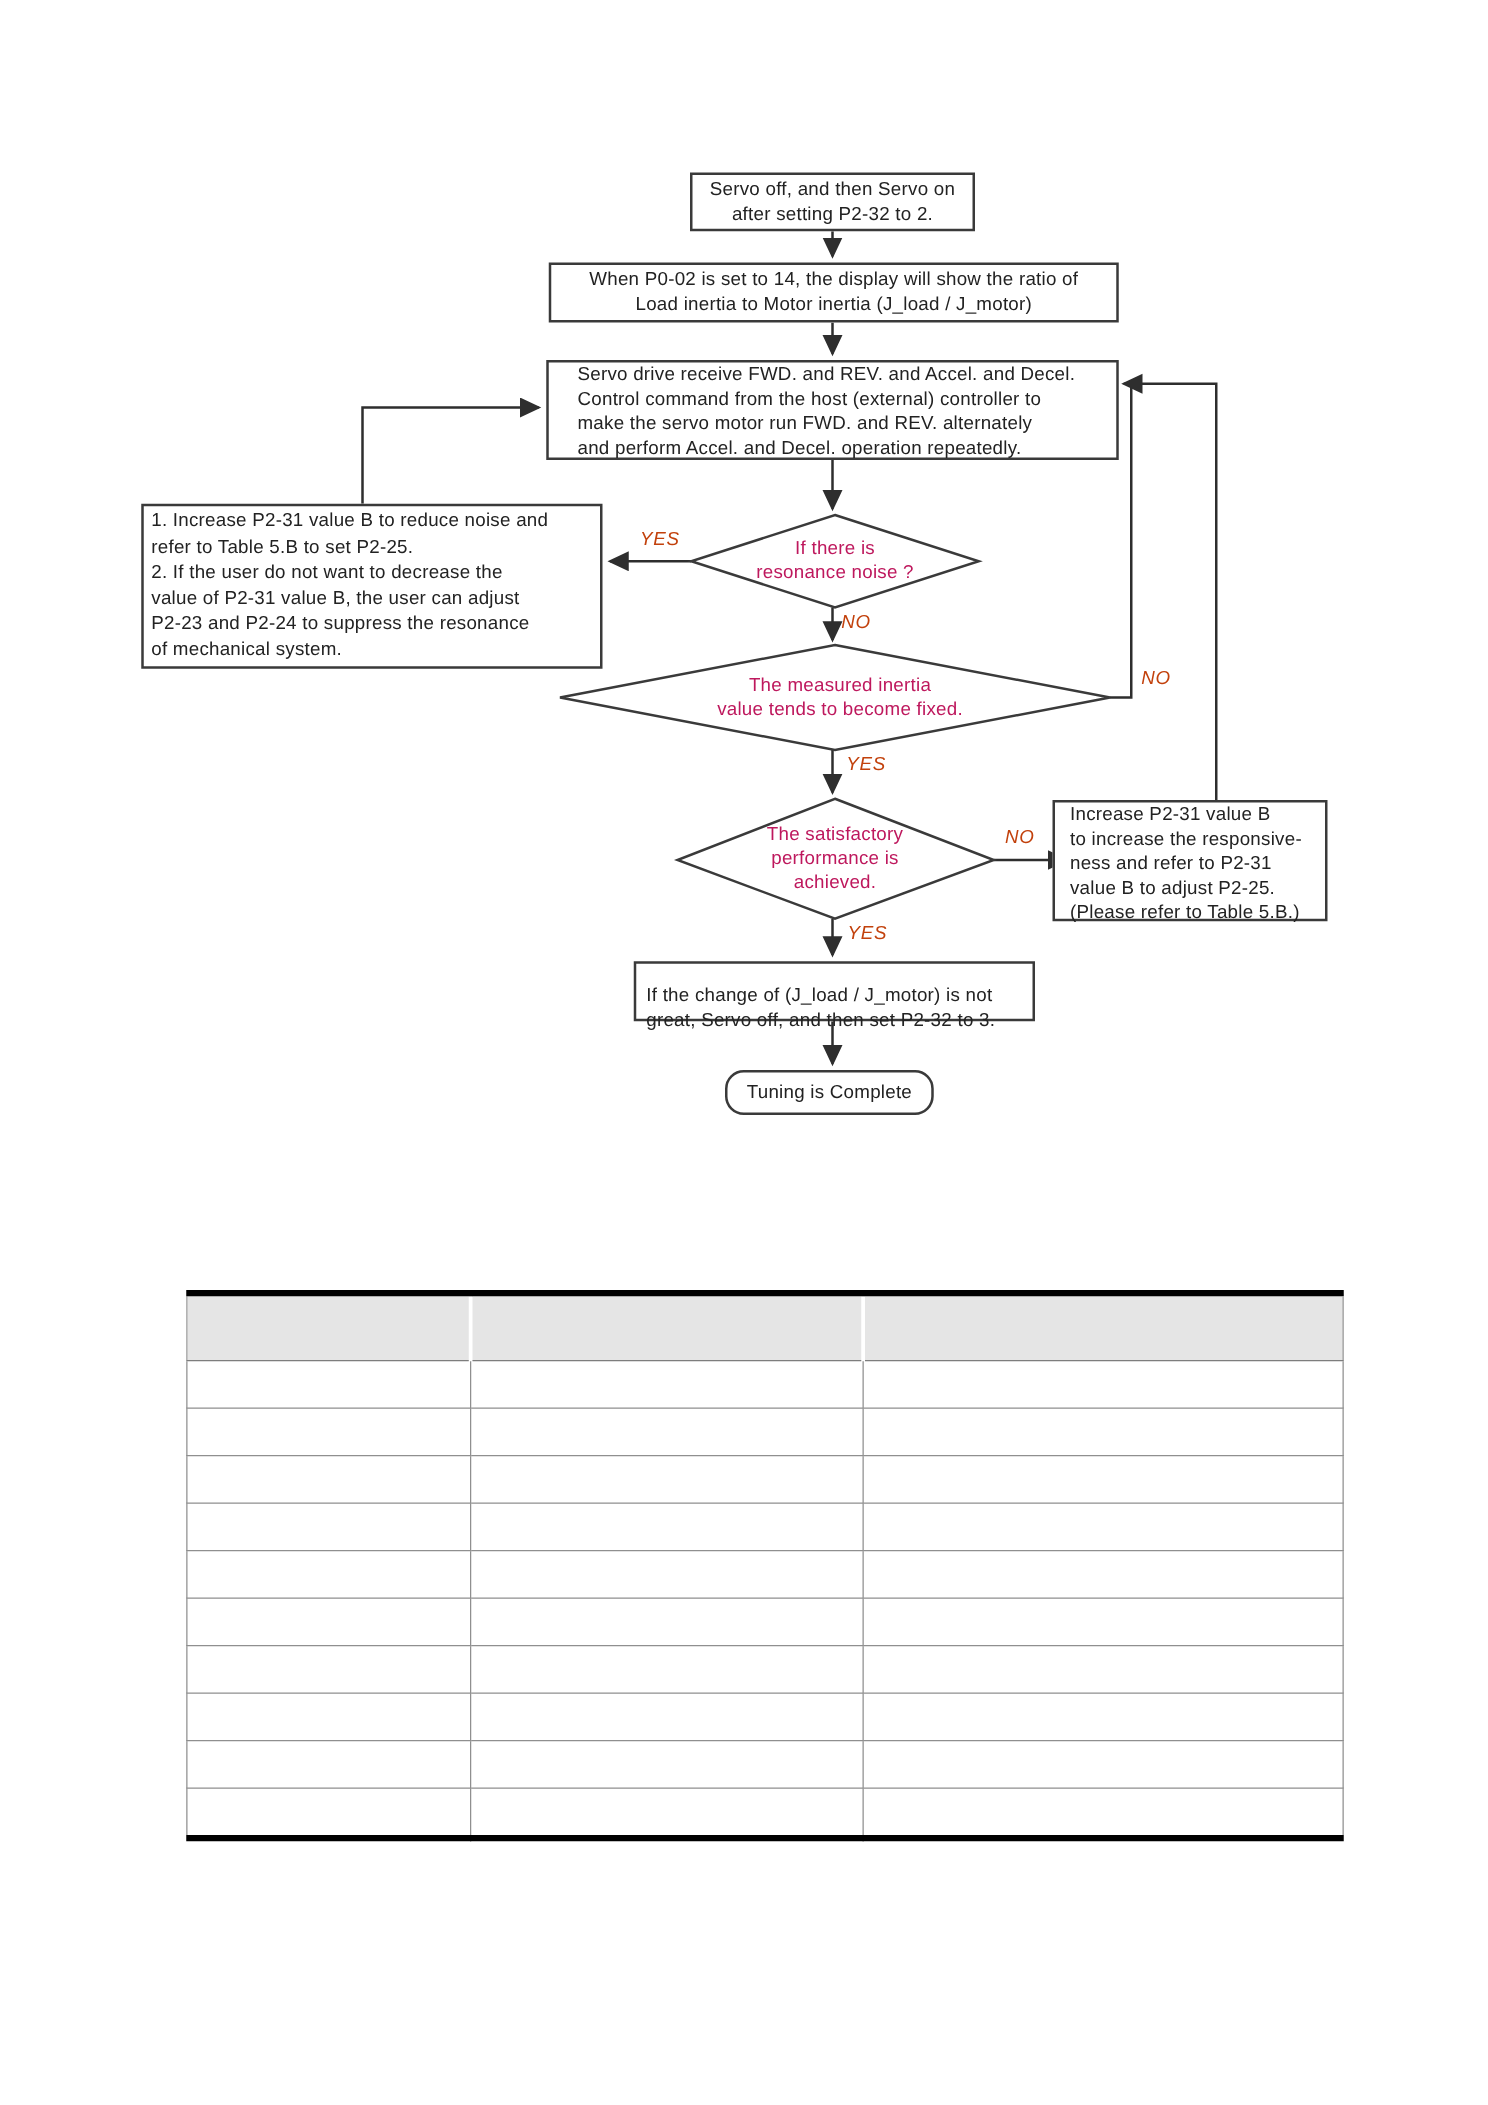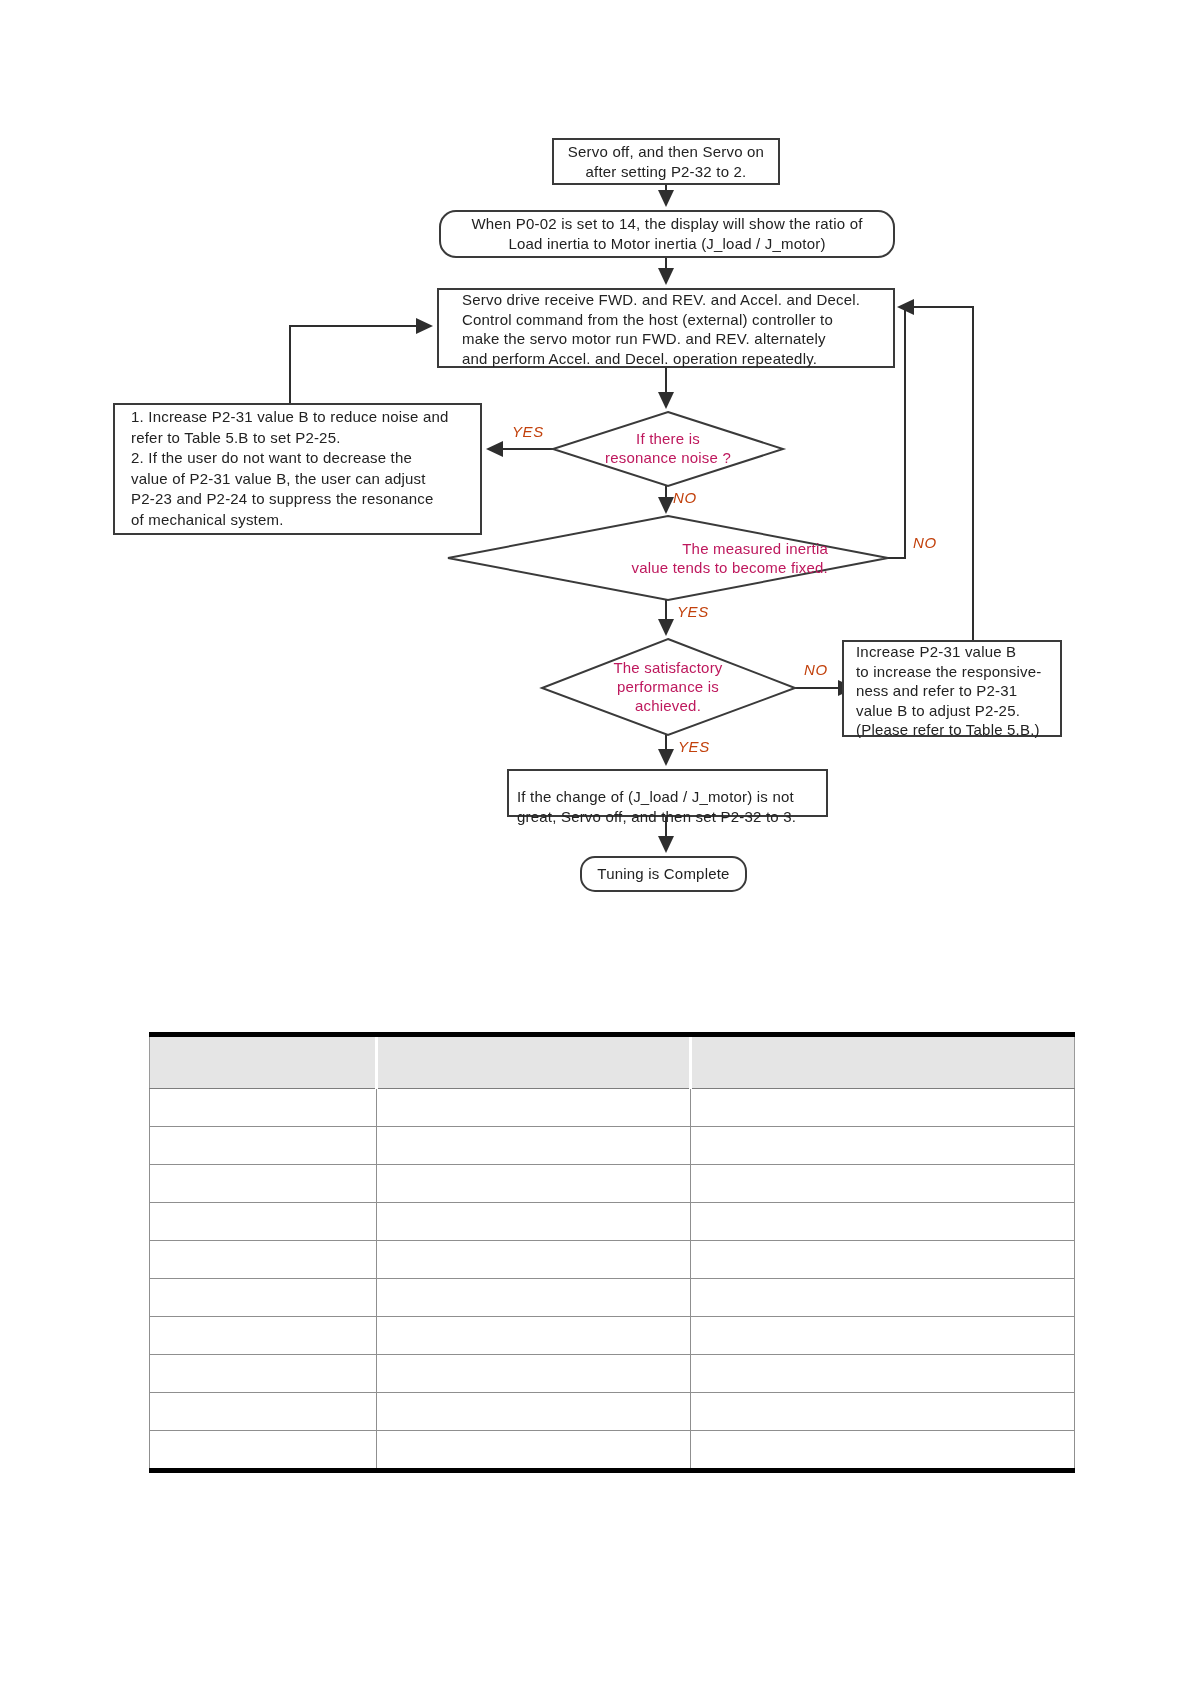--- a/index.html
+++ b/index.html
@@ -100,49 +100,49 @@
     <g stroke="#3a3a3a" stroke-width="2" fill="#ffffff">
       <polygon points="668,412 783,449 668,486 553,449"></polygon>
       <polygon points="668,516 888,558 668,600 448,558"></polygon>
       <polygon points="668,639 795,688 668,735 542,688"></polygon>
     </g>
   </svg>
 
   <div class="node center" style="left:552px;top:138px;width:228px;height:47px;padding-top:2px;">Servo off, and then Servo on
 after setting P2-32 to 2.</div>
 
-  <div class="node center" style="left:439px;top:210px;width:456px;height:48px;padding-top:2px;border-radius:17px;">When P0-02 is set to 14, the display will show the ratio of
+  <div class="node center" style="left:439px;top:210px;width:456px;height:48px;padding-top:2px;">When P0-02 is set to 14, the display will show the ratio of
 Load inertia to Motor inertia (J_load / J_motor)</div>
 
   <div class="node" style="left:437px;top:288px;width:458px;height:80px;padding:0 23px;">Servo drive receive FWD. and REV. and Accel. and Decel.
 Control command from the host (external) controller to
 make the servo motor run FWD. and REV. alternately
 and perform Accel. and Decel. operation repeatedly.</div>
 
-  <div class="node" style="left:113px;top:403px;width:369px;height:132px;padding:2px 16px;line-height:20.5px;">1. Increase P2-31 value B to reduce noise and
+  <div class="node" style="left:113px;top:403px;width:369px;height:132px;padding:2px 6px;line-height:20.5px;">1. Increase P2-31 value B to reduce noise and
     refer to Table 5.B to set P2-25.
 2. If the user do not want to decrease the
     value of P2-31 value B, the user can adjust
     P2-23 and P2-24 to suppress the resonance
     of mechanical system.</div>
 
   <div class="node" style="left:842px;top:640px;width:220px;height:97px;padding:0 12px;">Increase P2-31 value B
 to increase the responsive-
 ness and refer to P2-31
 value B to adjust P2-25.
 (Please refer to Table 5.B.)</div>
 
   <div class="node" style="left:507px;top:769px;width:321px;height:48px;padding:16px 8px;">If the change of (J_load / J_motor) is not
 great, Servo off, and then set P2-32 to 3.</div>
 
   <div class="node center" style="left:580px;top:856px;width:167px;height:36px;line-height:32px;border-radius:15px;">Tuning is Complete</div>
 
   <div class="dtext" style="left:568px;top:429px;width:200px;">If there is
 resonance noise ?</div>
-  <div class="dtext" style="left:568px;top:539px;width:260px;text-align:right;">The measured inertia
+  <div class="dtext" style="left:542px;top:539px;width:260px;">The measured inertia
 value tends to become fixed.</div>
   <div class="dtext" style="left:588px;top:658px;width:160px;">The satisfactory
 performance is
 achieved.</div>
 
   <div class="lbl" style="left:512px;top:423px;">YES</div>
   <div class="lbl" style="left:673px;top:489px;">NO</div>
   <div class="lbl" style="left:913px;top:534px;">NO</div>
   <div class="lbl" style="left:677px;top:603px;">YES</div>
   <div class="lbl" style="left:804px;top:661px;">NO</div>

